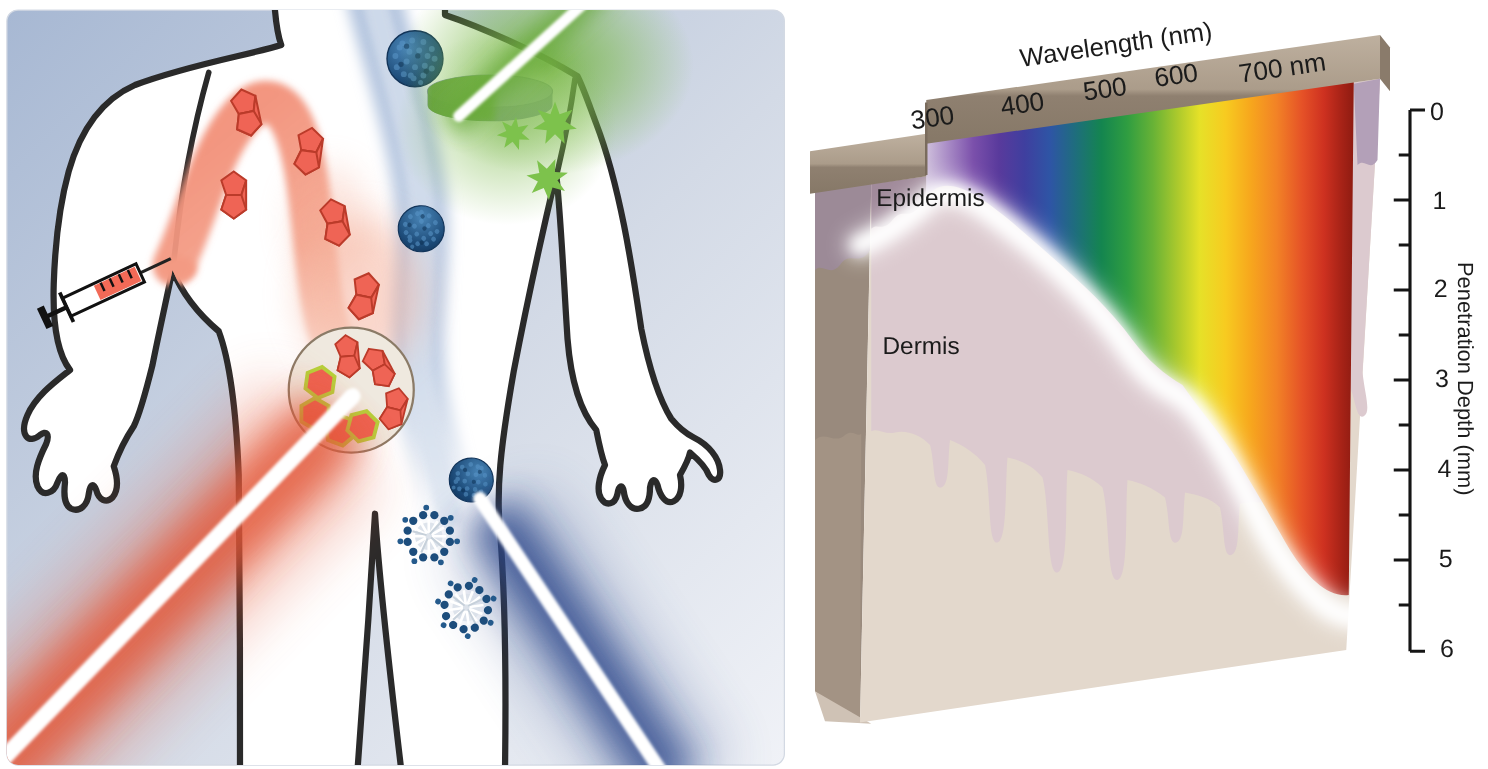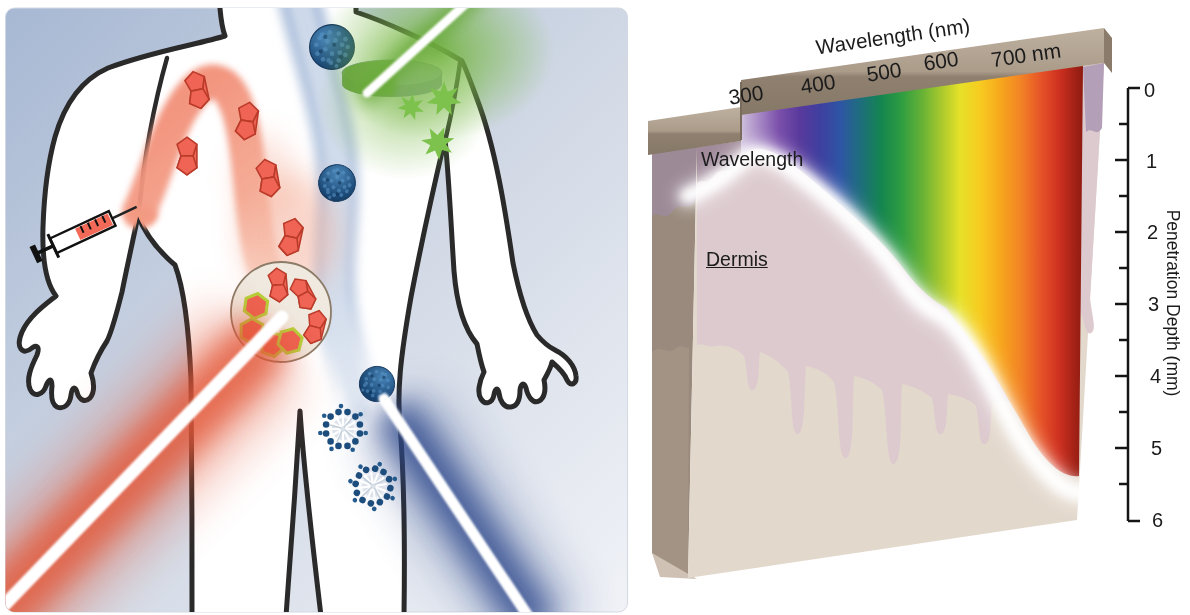--- a/index.html
+++ b/index.html
@@ -346,15 +346,15 @@
 <div class="lbl d-tick" style="left:1144px; top:90px;">0</div>
 <div class="lbl d-tick" style="left:1146px; top:161px;">1</div>
 <div class="lbl d-tick" style="left:1147px; top:232px;">2</div>
 <div class="lbl d-tick" style="left:1148px; top:304px;">3</div>
 <div class="lbl d-tick" style="left:1150px; top:376px;">4</div>
 <div class="lbl d-tick" style="left:1151px; top:448px;">5</div>
 <div class="lbl d-tick" style="left:1152px; top:520px;">6</div>
 
 <div class="lbl d-title" style="left:1162px; top:303px;">Penetration Depth (mm)</div>
 
-<div class="lbl layer-lbl" style="left:701px; top:149px;">Wavelength</div>
-<div class="lbl layer-lbl" style="left:706px; top:249px;text-decoration:underline;">Dermis</div>
+<div class="lbl layer-lbl" style="left:701px; top:149px;">Epidermis</div>
+<div class="lbl layer-lbl" style="left:706px; top:267px;">Dermis</div>
 </div>
 
 </body></html>

